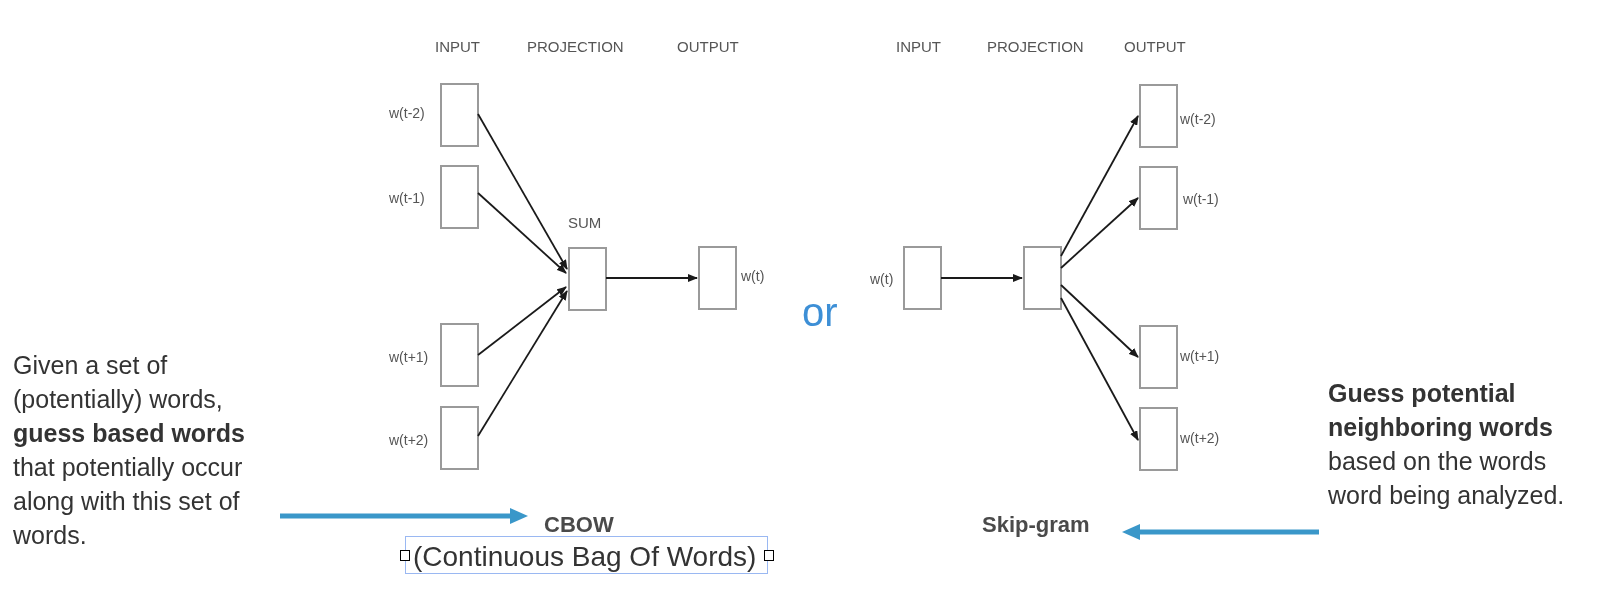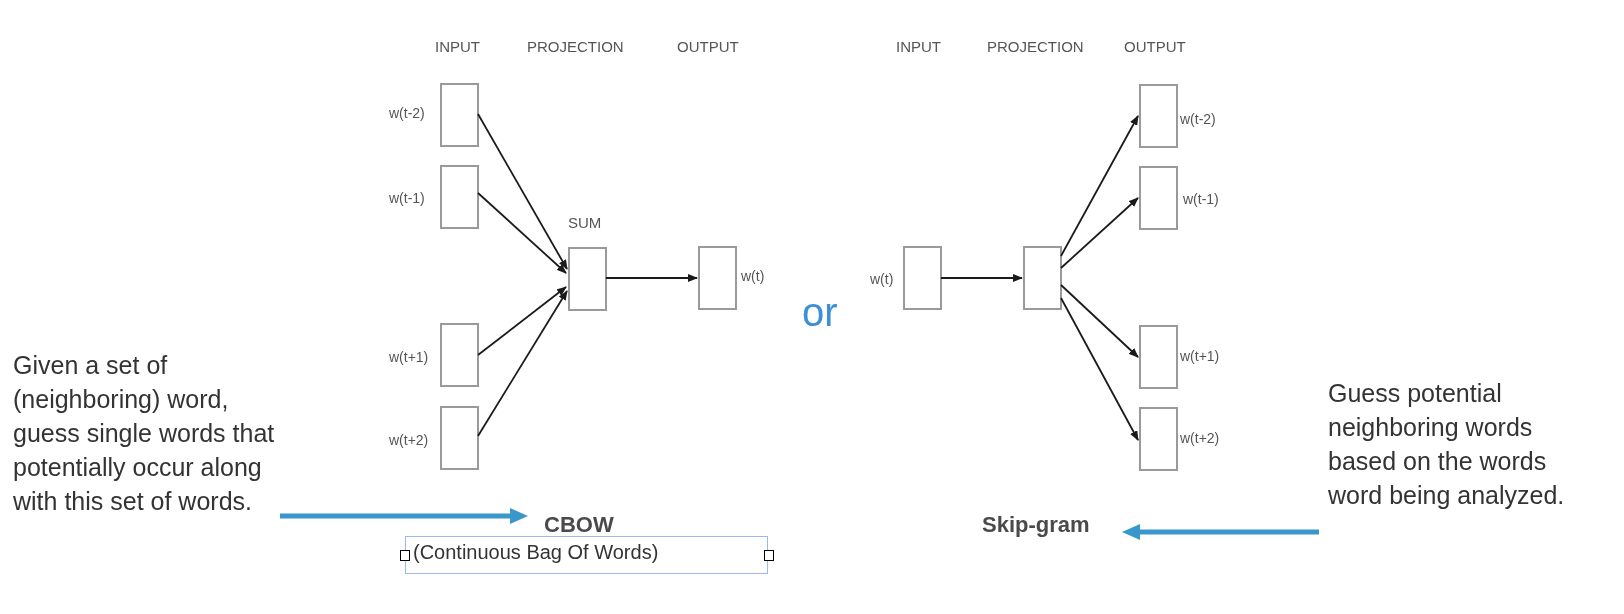--- a/index.html
+++ b/index.html
@@ -7,26 +7,26 @@
          font-family: "Liberation Sans", sans-serif; color: #333333; }
   #diagram { position: absolute; left: 0; top: 0; }
   .hdr { font-family: "Liberation Sans", sans-serif; font-size: 15px; fill: #555555; }
   .node-label { font-family: "Liberation Sans", sans-serif; font-size: 14px; fill: #555555; }
   .box { fill: #ffffff; stroke: #9a9a9a; stroke-width: 2; }
   .edge { stroke: #1a1a1a; stroke-width: 1.8; fill: none; }
   .model-title { font-family: "Liberation Sans", sans-serif; font-size: 22px; font-weight: bold; fill: #4a4a4a; }
   .or-text { font-family: "Liberation Sans", sans-serif; font-size: 40px; fill: #3d8fd6; }
   .pointer { stroke: #3a97c9; stroke-width: 5; }
   .desc { position: absolute; font-size: 25px; line-height: 34px; color: #333333; }
-  .desc b { font-weight: normal; }
+  .desc b { font-weight: bold; }
   #desc-left { left: 13px; top: 348px; width: 270px; }
   #desc-right { left: 1328px; top: 376px; width: 260px; }
   #subtitle-box { position: absolute; left: 405px; top: 536px; width: 363px; height: 38px;
                   border: 1.5px solid #9ab8f2; box-sizing: border-box; }
-  #subtitle-text { position: absolute; left: 413px; top: 541px; font-size: 20px; color: #333333;
+  #subtitle-text { position: absolute; left: 413px; top: 541px; font-size: 28px; color: #333333;
                    white-space: nowrap; }
   .handle { position: absolute; width: 8px; height: 9px; border: 1.2px solid #000; background: #fff; }
 </style>
 </head>
 <body>
 
 <svg id="diagram" width="1624" height="614">
   <defs>
     <marker id="arrowhead" markerWidth="10" markerHeight="8" refX="9" refY="4" orient="auto" markerUnits="userSpaceOnUse">
       <path d="M0,0 L10,4 L0,8 Z" fill="#1a1a1a"></path>
@@ -105,21 +105,21 @@
   <line class="edge" x1="1061" y1="285" x2="1138" y2="357" marker-end="url(#arrowhead)"></line>
   <line class="edge" x1="1061" y1="298" x2="1138" y2="440" marker-end="url(#arrowhead)"></line>
 
   <text class="model-title" x="982" y="532">Skip-gram</text>
 
   <line class="pointer" x1="280" y1="516" x2="512" y2="516" marker-end="url(#bluehead)"></line>
   <line class="pointer" x1="1319" y1="532" x2="1138" y2="532" marker-end="url(#bluehead)"></line>
 </svg>
 
 <div class="desc" id="desc-left">
-  <span>Given a set of (neighboring) word, </span><b>guess single words</b><span> that potentially occur along with this set of words.</span>
+  <span>Given a set of (potentially) words, </span><b>guess based words</b><span> that potentially occur along with this set of words.</span>
 </div>
 
 <div class="desc" id="desc-right">
   <b>Guess potential neighboring words</b><span> based on the words word being analyzed.</span>
 </div>
 
 <div id="subtitle-box"></div>
 <div id="subtitle-text">(Continuous Bag Of Words)</div>
 <div class="handle" style="left:400px; top:550px;"></div>
 <div class="handle" style="left:764px; top:550px;"></div>

